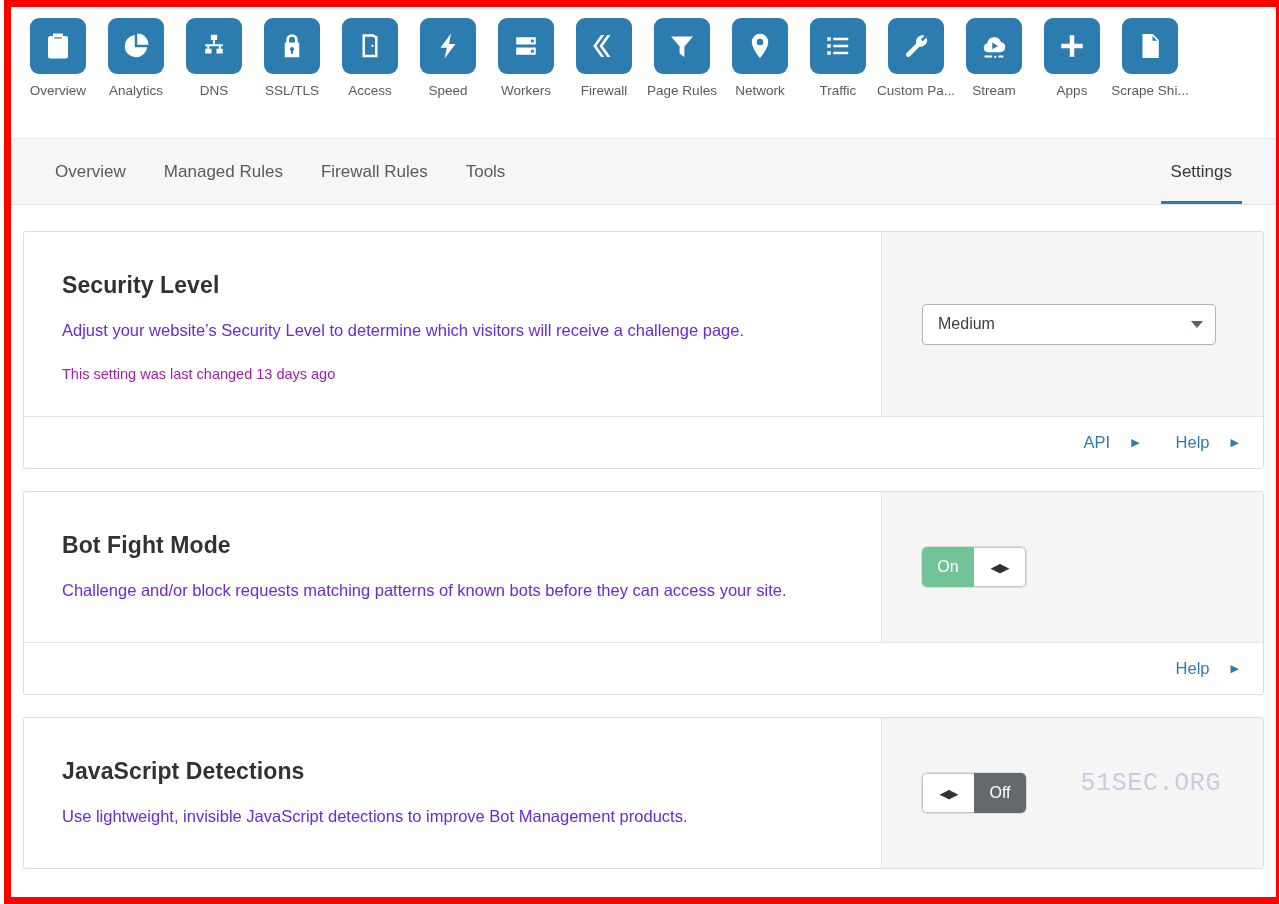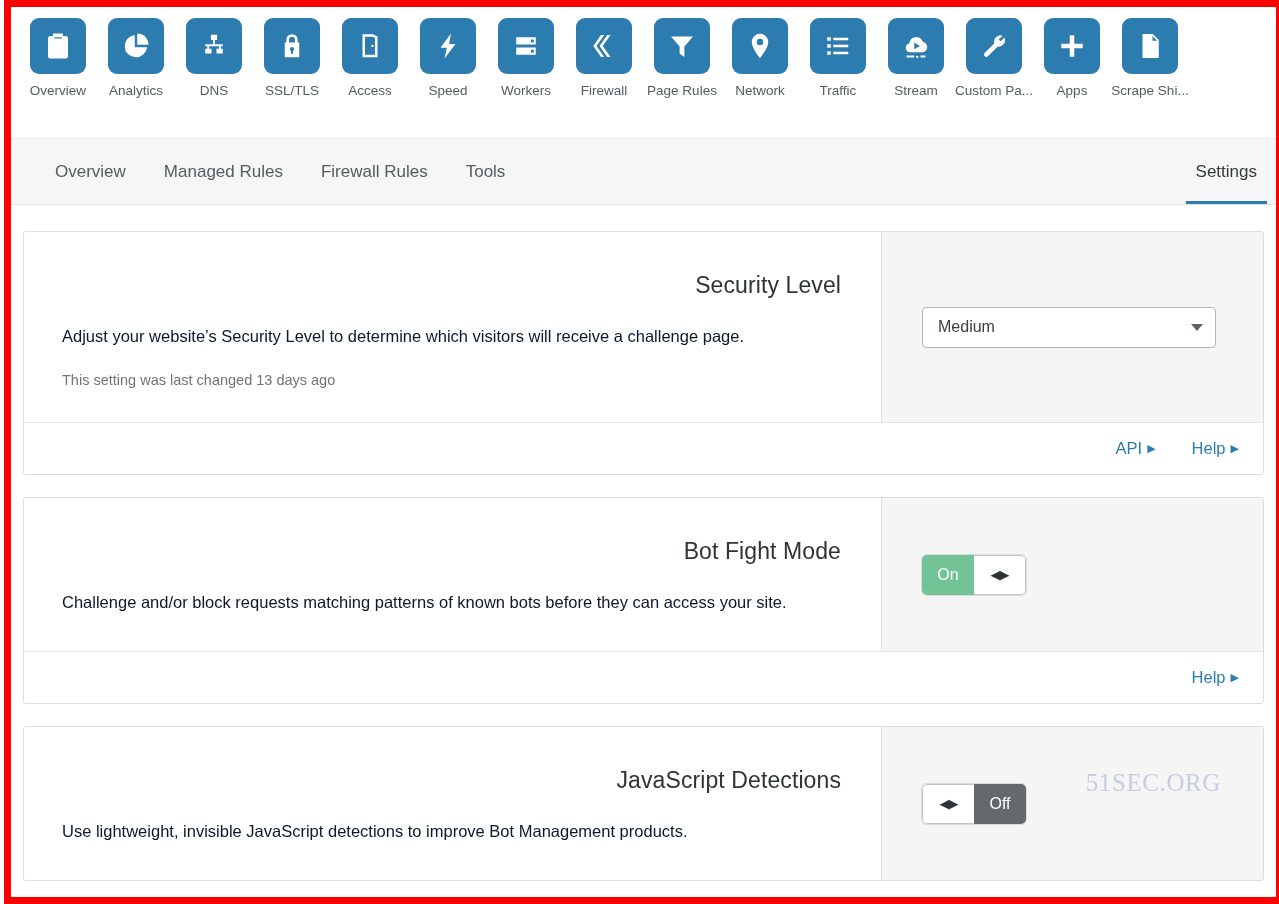--- a/index.html
+++ b/index.html
@@ -85,21 +85,21 @@
     left: 0; top: 131px;
     width: 1265px;
     height: 67px;
     background: #f6f6f6;
     border-top: 1px solid #ebebeb;
     border-bottom: 1px solid #e4e4e4;
     display: flex;
     align-items: stretch;
   }
   #subnav-left { display: flex; align-items: stretch; padding-left: 25px; }
-  #subnav-right { margin-left: auto; display: flex; align-items: stretch; }
+  #subnav-right { margin-left: auto; display: flex; align-items: stretch; padding-right: 25px; }
   .subtab {
     display: flex;
     align-items: center;
     padding: 0 19px;
     font-size: 17px;
     color: #555c5e;
     cursor: pointer;
     position: relative;
   }
   .subtab.active { color: #36393a; }
@@ -140,55 +140,54 @@
     flex: 0 0 382px;
     background: #f5f5f5;
     border-left: 1px solid #e2e2e2;
     display: flex;
     align-items: center;
     padding-left: 40px;
   }
 
   .card-title {
     font-size: 23px;
-    font-weight: 400;
+    font-weight: 700;
     color: #2f3335;
     letter-spacing: 0.1px;
-    text-align: right;
   }
   .card-desc {
-    margin-top: 23px;
+    margin-top: 17px;
     font-size: 16.5px;
     line-height: 29px;
-    color: #0f172a;
+    color: #6d28d9;
     max-width: 790px;
   }
   .card-meta {
     margin-top: 21px;
     font-size: 14.5px;
-    color: #737373;
+    color: #a21caf;
   }
 
   .card-footer {
     border-top: 1px solid #e4e4e4;
     background: #ffffff;
     height: 52px;
     display: flex;
     align-items: center;
     justify-content: flex-end;
     padding-right: 24px;
     gap: 36px;
   }
   .footer-link {
     font-size: 16.5px;
     color: #2d7cb0;
     cursor: pointer;
     display: inline-flex;
     align-items: center;
-    gap: 5px;
+    gap: 21px;
     text-decoration: none;
   }
   .footer-link .caret {
     font-size: 11px;
     line-height: 1;
     position: relative;
     top: 0px;
   }
 
   
@@ -247,21 +246,21 @@
   .cf-toggle.is-off .tg-knob { border-right: none; border-radius: 5px 0 0 5px; }
 
   
   #watermark {
     position: absolute;
     right: 55px;
     top: 762px;
     font-size: 25px;
     letter-spacing: 0.6px;
     color: #c9cbe0;
-    font-family: Liberation Serif, serif;
+    font-family: Liberation Mono, monospace;
     pointer-events: none;
     z-index: 40;
     white-space: nowrap;
   }
 </style>
 </head>
 <body>
 
 <div id="frame">
   <div id="viewport">
@@ -365,34 +364,34 @@
           <svg viewBox="0 0 24 24">
               <path d="M3.4 5h2.8v2.8H3.4V5zm4.8 0.4h12v2H8.2v-2zM3.4 10.6h2.8v2.8H3.4v-2.8zm4.8 0.4h12v2H8.2v-2zM3.4 16.2h2.8V19H3.4v-2.8zm4.8 0.4h12v2H8.2v-2z"></path>
             </svg>
         </div>
         <div class="prod-label">Traffic</div>
       </div>
 
       <div class="prod">
         <div class="prod-tile">
           <svg viewBox="0 0 24 24">
+              <path d="M20.3 5.1l-3.1 3.1-1.4-1.4 3.1-3.1a5.2 5.2 0 00-6.7 6.2L4.5 17.6a1.8 1.8 0 002.6 2.6l7.7-7.7a5.2 5.2 0 005.5-7.4z"></path>
+            </svg>
+        </div>
+        <div class="prod-label">Custom Pa...</div>
+      </div>
+
+      <div class="prod">
+        <div class="prod-tile">
+          <svg viewBox="0 0 24 24">
               <path d="M17.6 8.7a5.7 5.7 0 00-11 1.2 3.6 3.6 0 00.5 7.1h10.3a4.2 4.2 0 000-8.3zM10.6 9.2l4.6 2.7-4.6 2.7V9.2z"></path>
               <path d="M4.4 19.6h6.1v1.5H4.4v-1.5zm8.6.1a.95.95 0 110 1.9.95.95 0 010-1.9zm2.6-.1h3.9v1.5h-3.9v-1.5z"></path>
             </svg>
         </div>
         <div class="prod-label">Stream</div>
-      </div>
-
-      <div class="prod">
-        <div class="prod-tile">
-          <svg viewBox="0 0 24 24">
-              <path d="M20.3 5.1l-3.1 3.1-1.4-1.4 3.1-3.1a5.2 5.2 0 00-6.7 6.2L4.5 17.6a1.8 1.8 0 002.6 2.6l7.7-7.7a5.2 5.2 0 005.5-7.4z"></path>
-            </svg>
-        </div>
-        <div class="prod-label">Custom Pa...</div>
       </div>
 
       <div class="prod">
         <div class="prod-tile">
           <svg viewBox="0 0 24 24">
               <path d="M10.2 3.4h3.6v6.8h6.8v3.6h-6.8v6.8h-3.6v-6.8H3.4v-3.6h6.8V3.4z"></path>
             </svg>
         </div>
         <div class="prod-label">Apps</div>
       </div>

